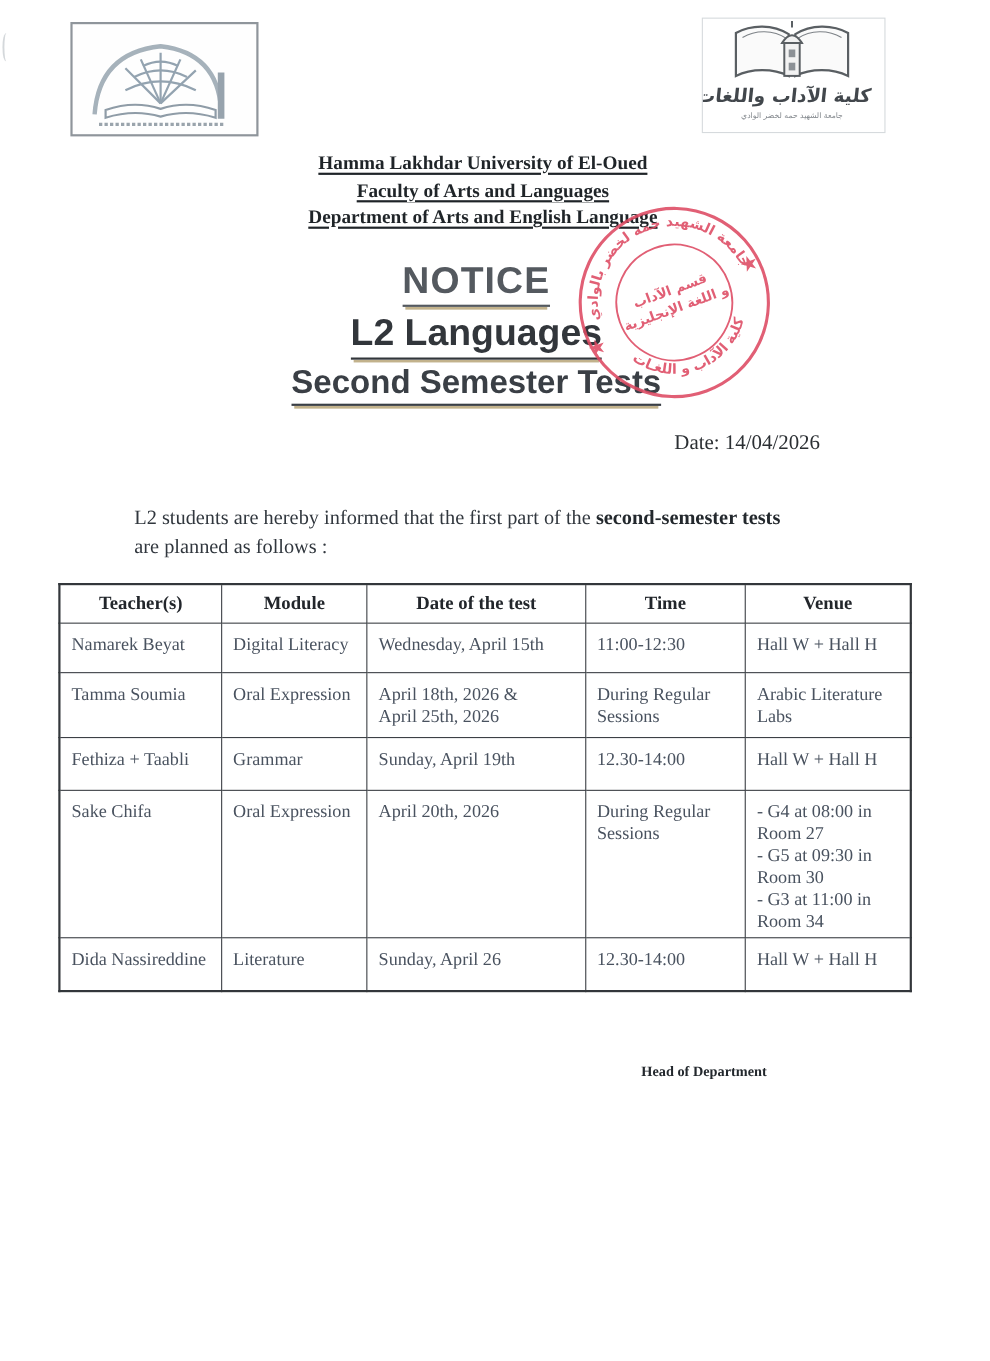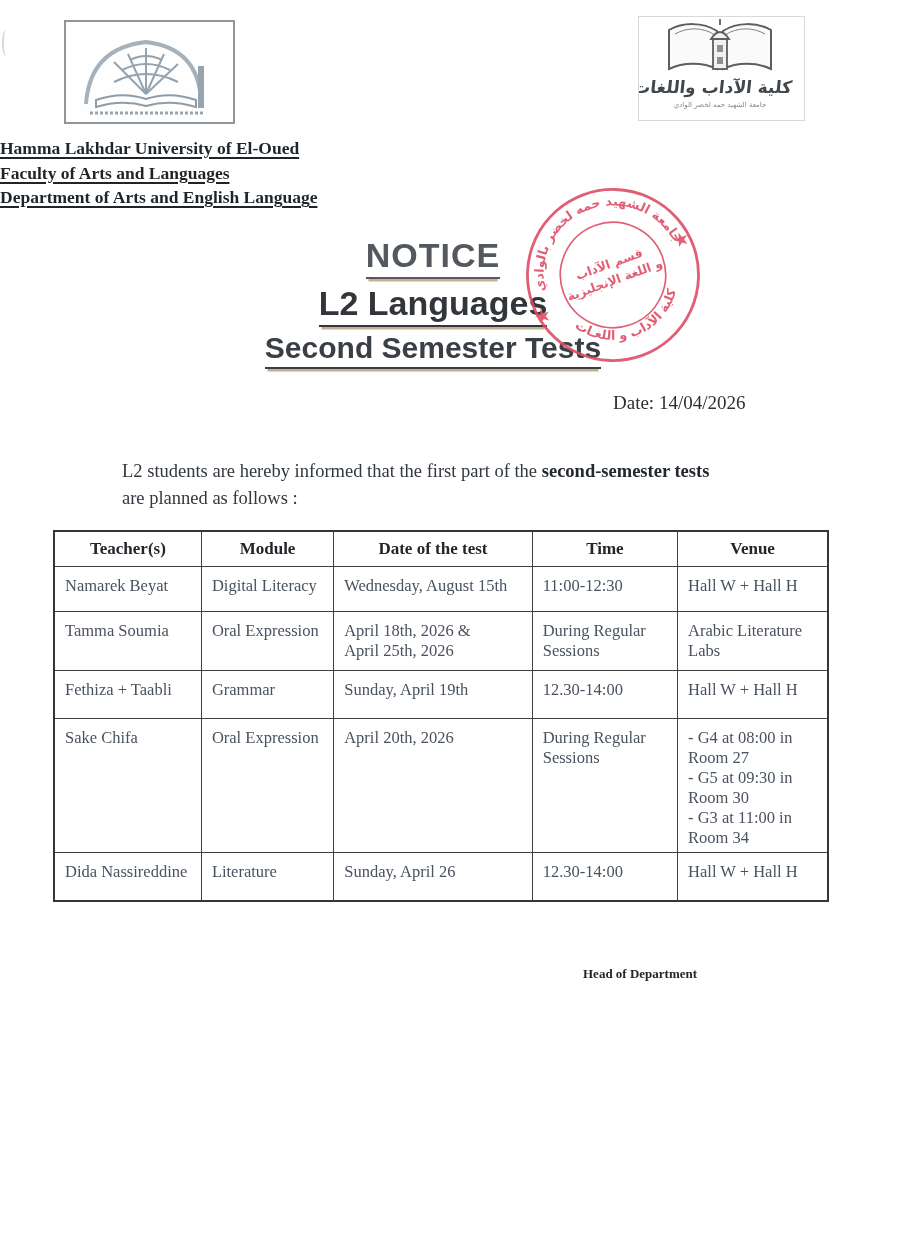--- a/index.html
+++ b/index.html
@@ -4,21 +4,21 @@
 <style>
   html,body{margin:0;padding:0;background:#ffffff;}
   body{width:900px;height:1237px;position:relative;font-family:"Liberation Serif",serif;color:#2b3036;overflow:hidden;}
   .abs{position:absolute;}
 
   
   .logo-left{left:64px;top:20px;width:167px;height:100px;border:2px solid #8f959b;background:#fefefe;}
   .logo-right{left:638px;top:16px;width:165px;height:103px;border:1px solid #d6dadd;background:#fff;}
 
   
-  .header-block{left:0;top:136px;width:866px;text-align:left;}
+  .header-block{left:6px;top:136px;width:866px;text-align:center;}
   .header-line{font-family:"Liberation Serif",serif;font-weight:bold;font-size:17.5px;line-height:24.5px;color:#1f2428;}
   .header-line span{text-decoration:underline;text-decoration-thickness:1.5px;text-underline-offset:3px;}
 
   
   .title-wrap{left:0;width:866px;text-align:center;font-family:"Liberation Sans",sans-serif;font-weight:bold;}
   .t-notice{top:236px;font-size:34px;color:#54595f;letter-spacing:1px;}
   .t-l2{top:284px;font-size:34px;color:#32363b;}
   .t-sem{top:331px;font-size:30px;color:#3a3f45;}
   .title-wrap span{display:inline-block;border-bottom:2.5px solid currentColor;box-shadow:0 5px 0 -2.5px #c2b28c;padding-bottom:2px;}
 
@@ -150,21 +150,21 @@
       <th>Module</th>
       <th>Date of the test</th>
       <th>Time</th>
       <th>Venue</th>
     </tr>
   </thead>
   <tbody>
     <tr style="height:45px;padding-left:48px;">
       <td>Namarek Beyat</td>
       <td>Digital Literacy</td>
-      <td>Wednesday, August 15th</td>
+      <td>Wednesday, April 15th</td>
       <td>11:00-12:30</td>
       <td>Hall W + Hall H</td>
     </tr>
     <tr style="height:59px;">
       <td>Tamma Soumia</td>
       <td>Oral Expression</td>
       <td>April 18th, 2026 &amp;
 April 25th, 2026</td>
       <td>During Regular
 Sessions</td>

